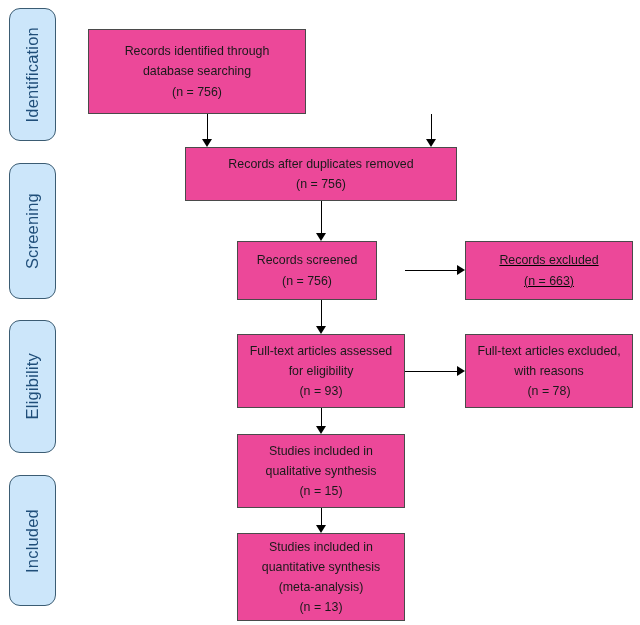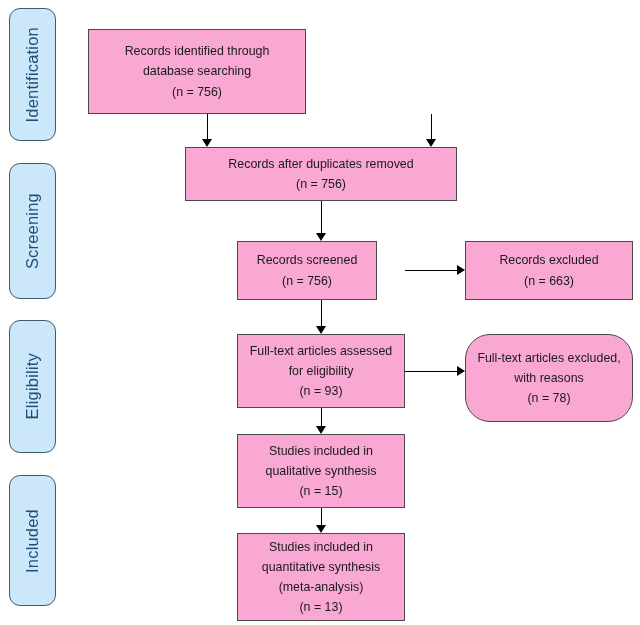--- a/index.html
+++ b/index.html
@@ -34,21 +34,21 @@
     color: #1f4e79;
     font-size: 16.5px;
     letter-spacing: 0.2px;
     white-space: nowrap;
     font-family: "Liberation Sans", sans-serif;
   }
   
   .flow-box {
     position: absolute;
     box-sizing: border-box;
-    background: #f9a8d4;
+    background: #ec4899;
     border: 1.7px solid #4a4a4a;
     display: flex;
     align-items: center;
     justify-content: center;
     text-align: center;
     padding: 4px 8px;
   }
   .flow-box .box-text {
     color: #1a1a1a;
     font-size: 12.4px;
@@ -115,32 +115,32 @@
   <div class="flow-box" style="left:185px; top:147px; width:272px; height:54px;">
     <span class="box-text">Records after duplicates removed
 (n = 756)</span>
   </div>
 
   <div class="flow-box" style="left:237px; top:241px; width:140px; height:59px;">
     <span class="box-text">Records screened
 (n = 756)</span>
   </div>
 
-  <div class="flow-box" style="left:465px; top:241px; width:168px; height:59px;">
+  <div class="flow-box" style="left:465px; top:241px; width:168px; height:59px;text-decoration:underline;">
     <span class="box-text">Records excluded
 (n = 663)</span>
   </div>
 
   <div class="flow-box" style="left:237px; top:334px; width:168px; height:74px;">
     <span class="box-text">Full-text articles assessed
 for eligibility
 (n = 93)</span>
   </div>
 
-  <div class="flow-box" style="left:465px; top:334px; width:168px; height:88px;border-radius:25px;">
+  <div class="flow-box" style="left:465px; top:334px; width:168px; height:74px;">
     <span class="box-text">Full-text articles excluded,
 with reasons
 (n = 78)</span>
   </div>
 
   <div class="flow-box" style="left:237px; top:434px; width:168px; height:74px;">
     <span class="box-text">Studies included in
 qualitative synthesis
 (n = 15)</span>
   </div>

